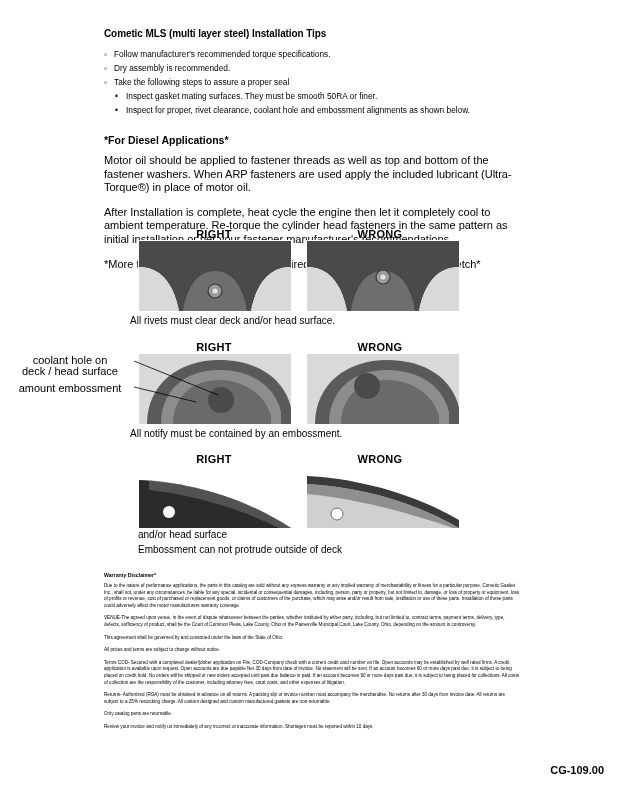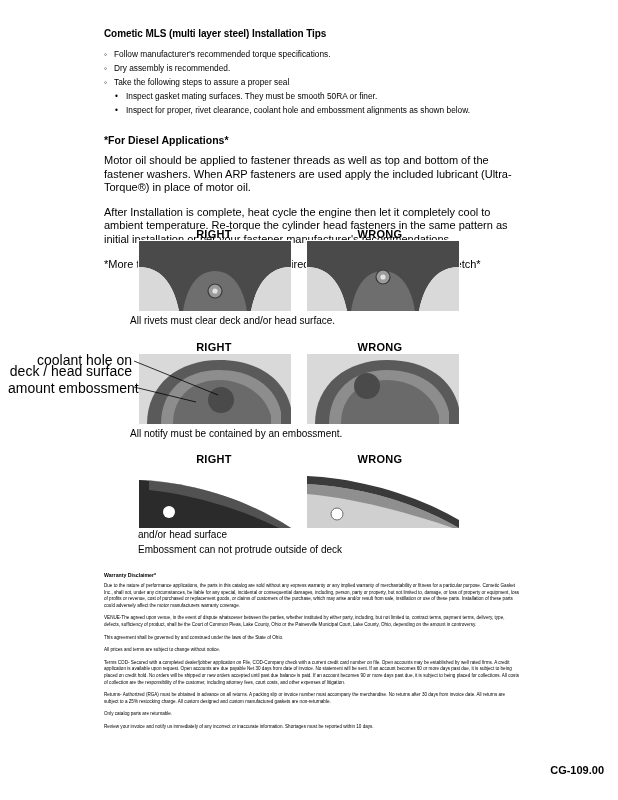--- a/index.html
+++ b/index.html
@@ -123,23 +123,23 @@
     margin: 3px 0 0 0;
     line-height: 11.5px;
   }
   .caption.indent {
     margin-left: 26px;
   }
 
   
   .callout {
     position: absolute;
-    font-size: 14px;
+    font-size: 11px;
     line-height: 11px;
-    text-align: right;
+    text-align: center;
     white-space: nowrap;
   }
 
   
   .warranty {
     position: absolute;
     left: 104px;
     top: 572px;
     width: 416px;
   }

